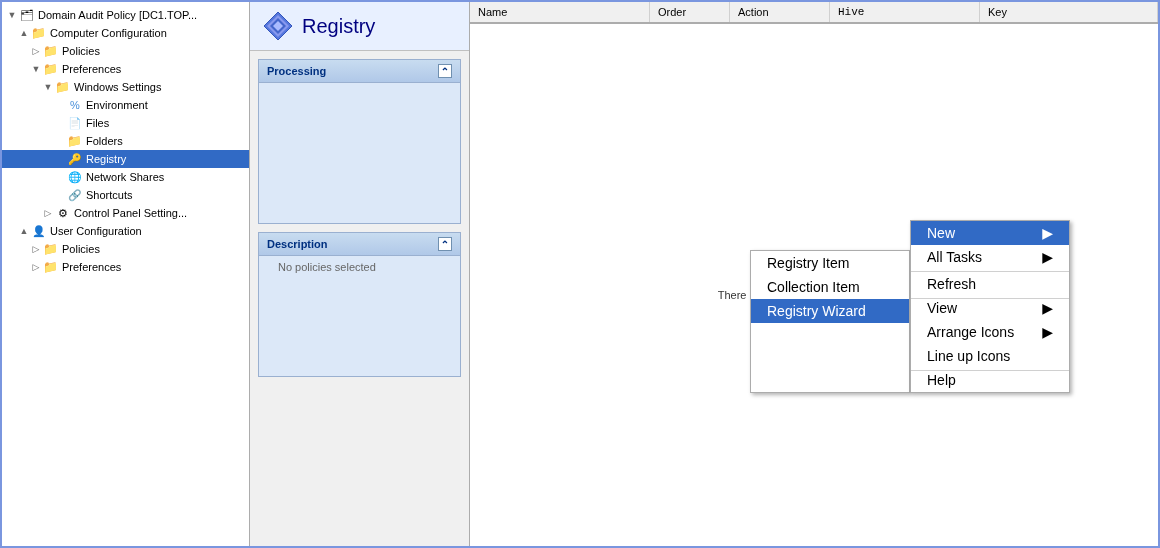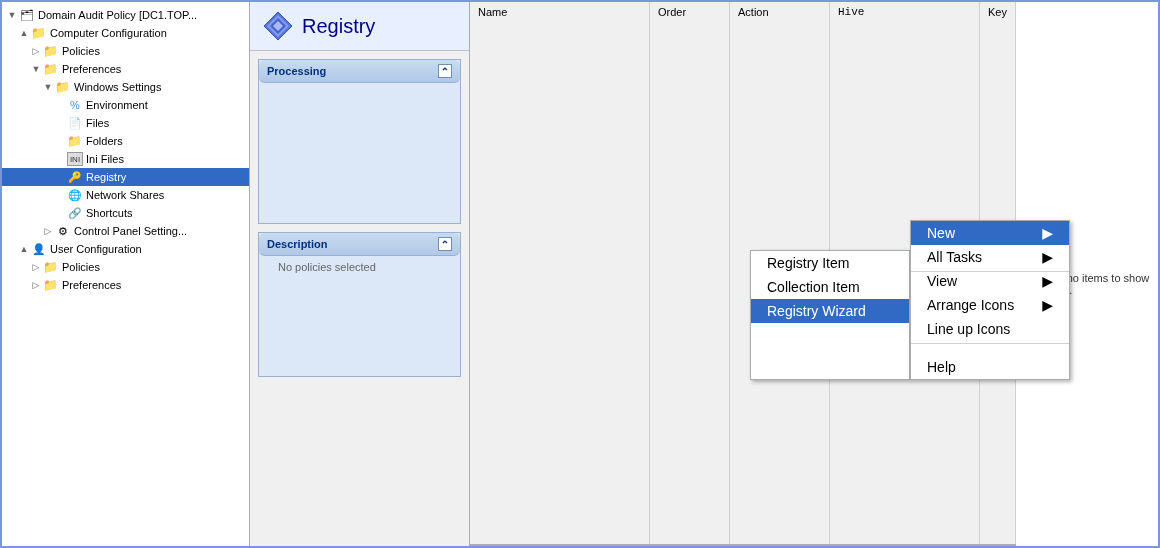--- a/index.html
+++ b/index.html
@@ -123,21 +123,20 @@
     .section-header {
       background: linear-gradient(to bottom, #c8dcf0 0%, #b0c8e8 100%);
       padding: 4px 8px;
       display: flex;
       align-items: center;
       justify-content: space-between;
       font-weight: bold;
       font-size: 11px;
       color: #003080;
       border-bottom: 1px solid #9ab0d0;
-      border-radius: 6px;
     }
 
     .section-collapse-btn {
       background: white;
       border: 1px solid #7090b0;
       width: 14px;
       height: 14px;
       display: flex;
       align-items: center;
       justify-content: center;
@@ -149,20 +148,21 @@
       min-height: 120px;
       padding: 4px;
       background: #dce8f8;
     }
 
     
     .right-panel {
       flex: 1;
       background: white;
       display: flex;
+      flex-direction: column;
       position: relative;
     }
 
     .list-header {
       display: flex;
       background: #f0f0f0;
       border-bottom: 2px solid #acacac;
       font-size: 11px;
     }
 
@@ -290,25 +290,20 @@
         <span class="tree-icon">📄</span>
         <span>Files</span>
       </div>
 
       <div class="tree-item tree-indent-4">
         <span class="expand-icon"></span>
         <span class="tree-icon icon-folder">📁</span>
         <span>Folders</span>
       </div>
 
-      <div class="tree-item tree-indent-4">
-        <span class="expand-icon"></span>
-        <span class="tree-icon" style="background:#ddd;border:1px solid #999;font-size:8px;color:#333;">INI</span>
-        <span>Ini Files</span>
-      </div>
 
       <div class="tree-item tree-indent-4 selected">
         <span class="expand-icon"></span>
         <span class="tree-icon">🔑</span>
         <span>Registry</span>
       </div>
 
       <div class="tree-item tree-indent-4">
         <span class="expand-icon"></span>
         <span class="tree-icon">🌐</span>
@@ -420,32 +415,35 @@
 
       <div class="context-submenu-right">
         <div class="submenu-item highlighted">
           <span>New</span>
           <span class="arrow">▶</span>
         </div>
         <div class="submenu-item">
           <span>All Tasks</span>
           <span class="arrow">▶</span>
         </div>
+        <div class="submenu-item" style="border-top:1px solid #d0d0d0;margin-top:2px;padding-top:4px;">
+          <span>Refresh</span>
+        </div>
         <div class="submenu-item" style="border-top:1px solid #d0d0d0;margin-top:2px;padding-top:1px;">
           <span>View</span>
           <span class="arrow">▶</span>
         </div>
         <div class="submenu-item">
           <span>Arrange Icons</span>
           <span class="arrow">▶</span>
         </div>
         <div class="submenu-item">
           <span>Line up Icons</span>
         </div>
-        <div class="submenu-item" style="border-top:1px solid #d0d0d0;margin-top:2px;padding-top:15px;">
+        <div class="submenu-item" style="border-top:1px solid #d0d0d0;margin-top:2px;padding-top:1px;">
           <span>Help</span>
         </div>
       </div>
 
     </div>
 
   </div>
 
 </div>
 

